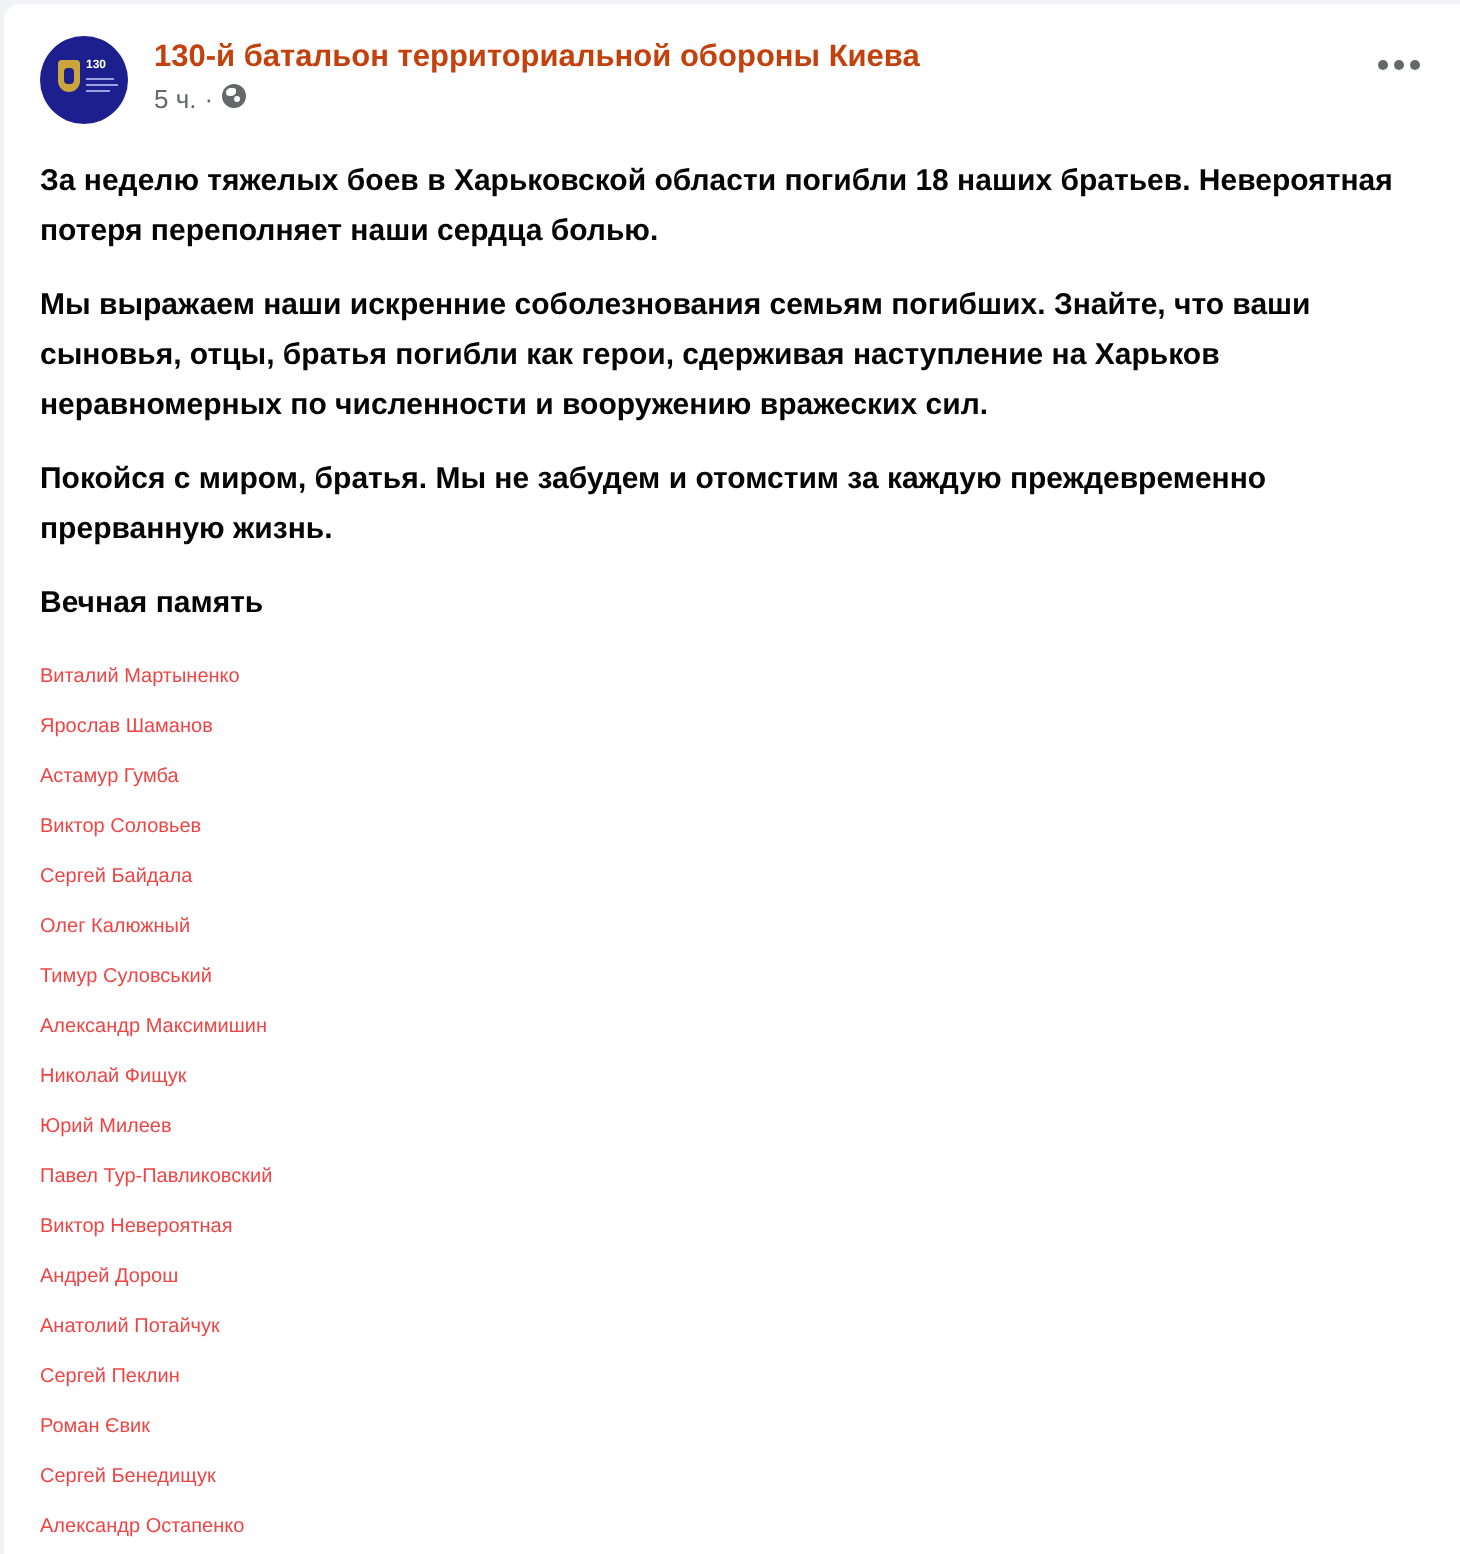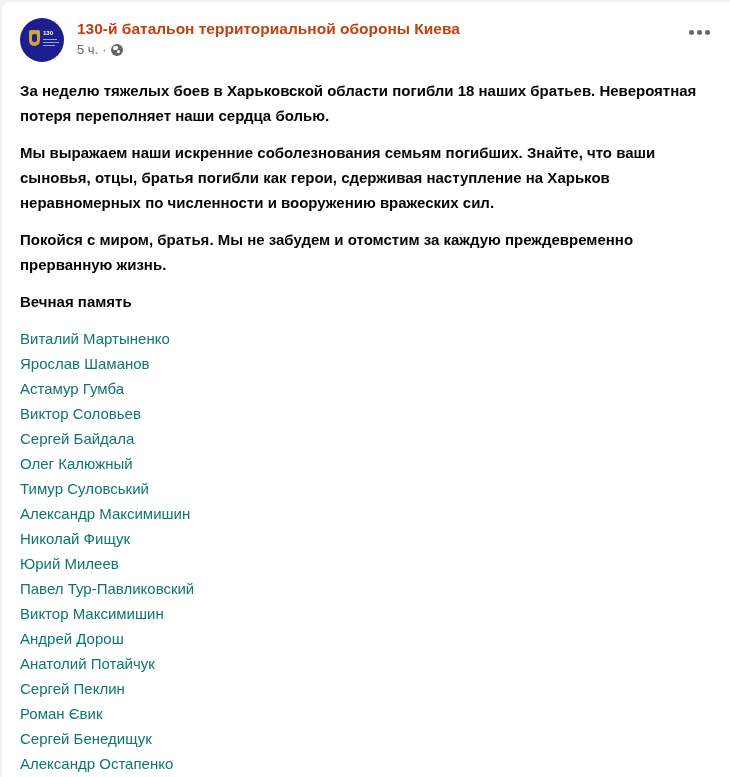--- a/index.html
+++ b/index.html
@@ -80,21 +80,20 @@
     }
     .page-name {
       font-size: 15.5px;
       font-weight: 600;
       color: #c2410c;
       line-height: 20px;
       margin-top: -4px;
     }
     .sub {
       display: flex;
-      align-items: center;
       font-size: 13px;
       color: #65676b;
       margin-top: 3px;
       line-height: 16px;
     }
     .sub .dot { margin: 0 4px; }
     .globe {
       width: 12px;
       height: 12px;
       border-radius: 50%;
@@ -146,22 +145,22 @@
       line-height: 25px;
       font-weight: bold;
     }
     .names {
       margin: 0;
       padding: 0;
       list-style: none;
     }
     .names li {
       line-height: 25px;
-      font-size: 15px;
-      color: #0f766e;
+      font-size: 10px;
+      color: #ef4444;
     }
   </style>
 </head>
 <body>
 
 <div class="card">
   <div class="header">
     <div class="avatar">
       <div class="shield"></div>
       <div class="num">130</div>
@@ -195,21 +194,21 @@
       <li>Ярослав Шаманов</li>
       <li>Астамур Гумба</li>
       <li>Виктор Соловьев</li>
       <li>Сергей Байдала</li>
       <li>Олег Калюжный</li>
       <li>Тимур Суловський</li>
       <li>Александр Максимишин</li>
       <li>Николай Фищук</li>
       <li>Юрий Милеев</li>
       <li>Павел Тур-Павликовский</li>
-      <li>Виктор Максимишин</li>
+      <li>Виктор Невероятная</li>
       <li>Андрей Дорош</li>
       <li>Анатолий Потайчук</li>
       <li>Сергей Пеклин</li>
       <li>Роман Євик</li>
       <li>Сергей Бенедищук</li>
       <li>Александр Остапенко</li>
     </ul>
   </div>
 </div>
 

